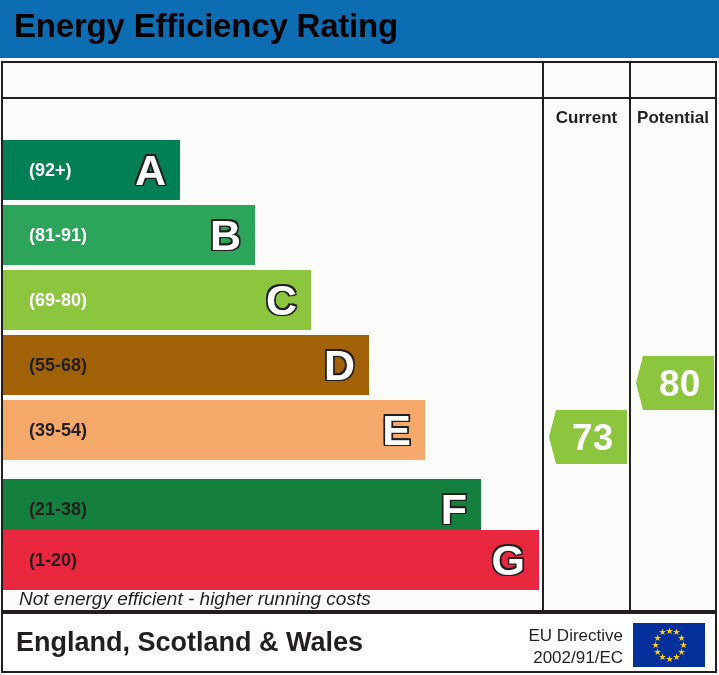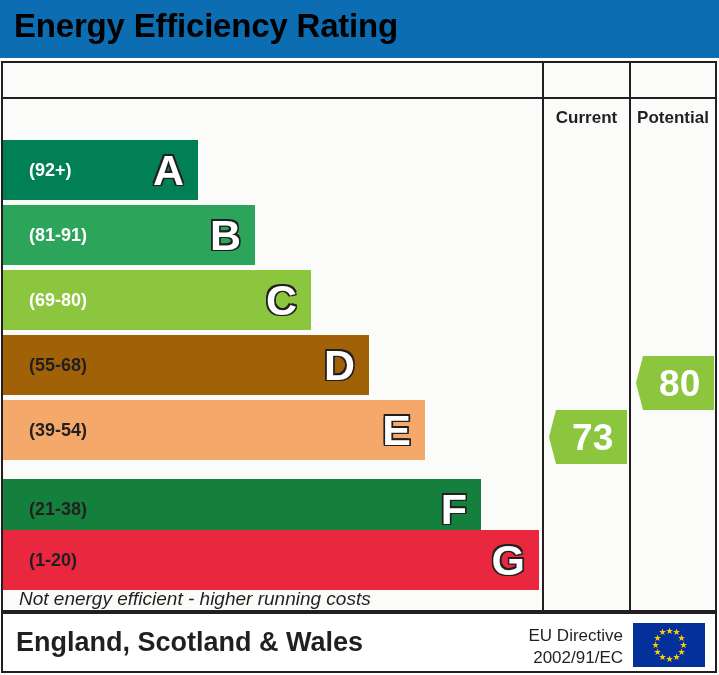--- a/index.html
+++ b/index.html
@@ -200,21 +200,21 @@
     <div class="colhead-row"></div>
     <div class="vrule c1"></div>
     <div class="vrule c2"></div>
 
     <div class="colhead current">Current</div>
     <div class="colhead potential">Potential</div>
 
     <div class="caption bottom">Not energy efficient - higher running costs</div>
 
     <div class="bands" id="bands-host">
-        <div class="band" style="top: 77px; width: 195px; background: rgb(0, 128, 84);">
+        <div class="band" style="top: 77px; width: 177px; background: rgb(0, 128, 84);">
           <span class="range">(92+)</span>
           <span class="letter">A</span>
         </div>
         <div class="band" style="top: 142px; width: 252px; background: rgb(44, 165, 90);">
           <span class="range">(81-91)</span>
           <span class="letter">B</span>
         </div>
         <div class="band" style="top: 207px; width: 308px; background: rgb(140, 198, 62);">
           <span class="range">(69-80)</span>
           <span class="letter">C</span>

